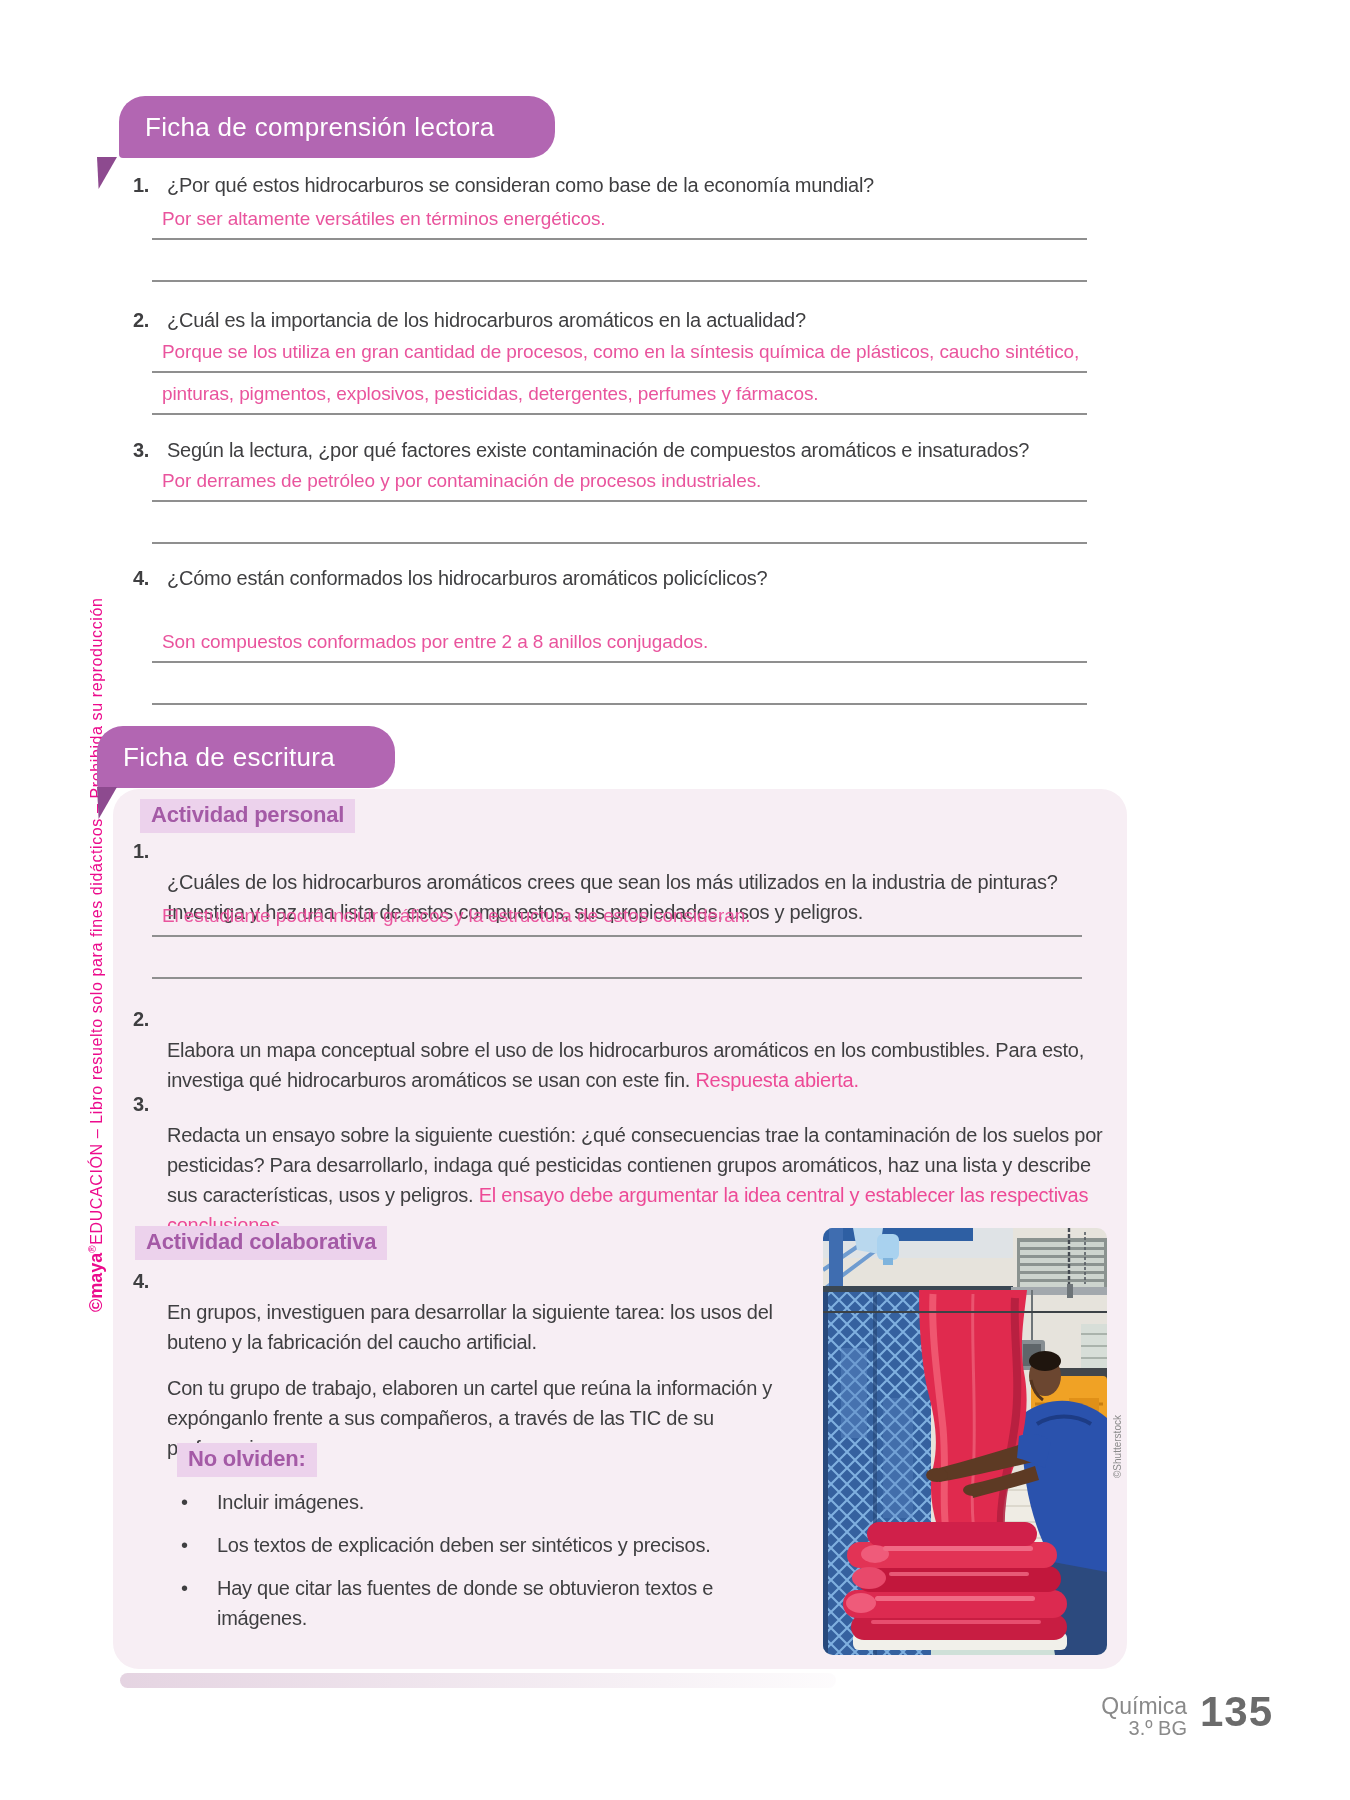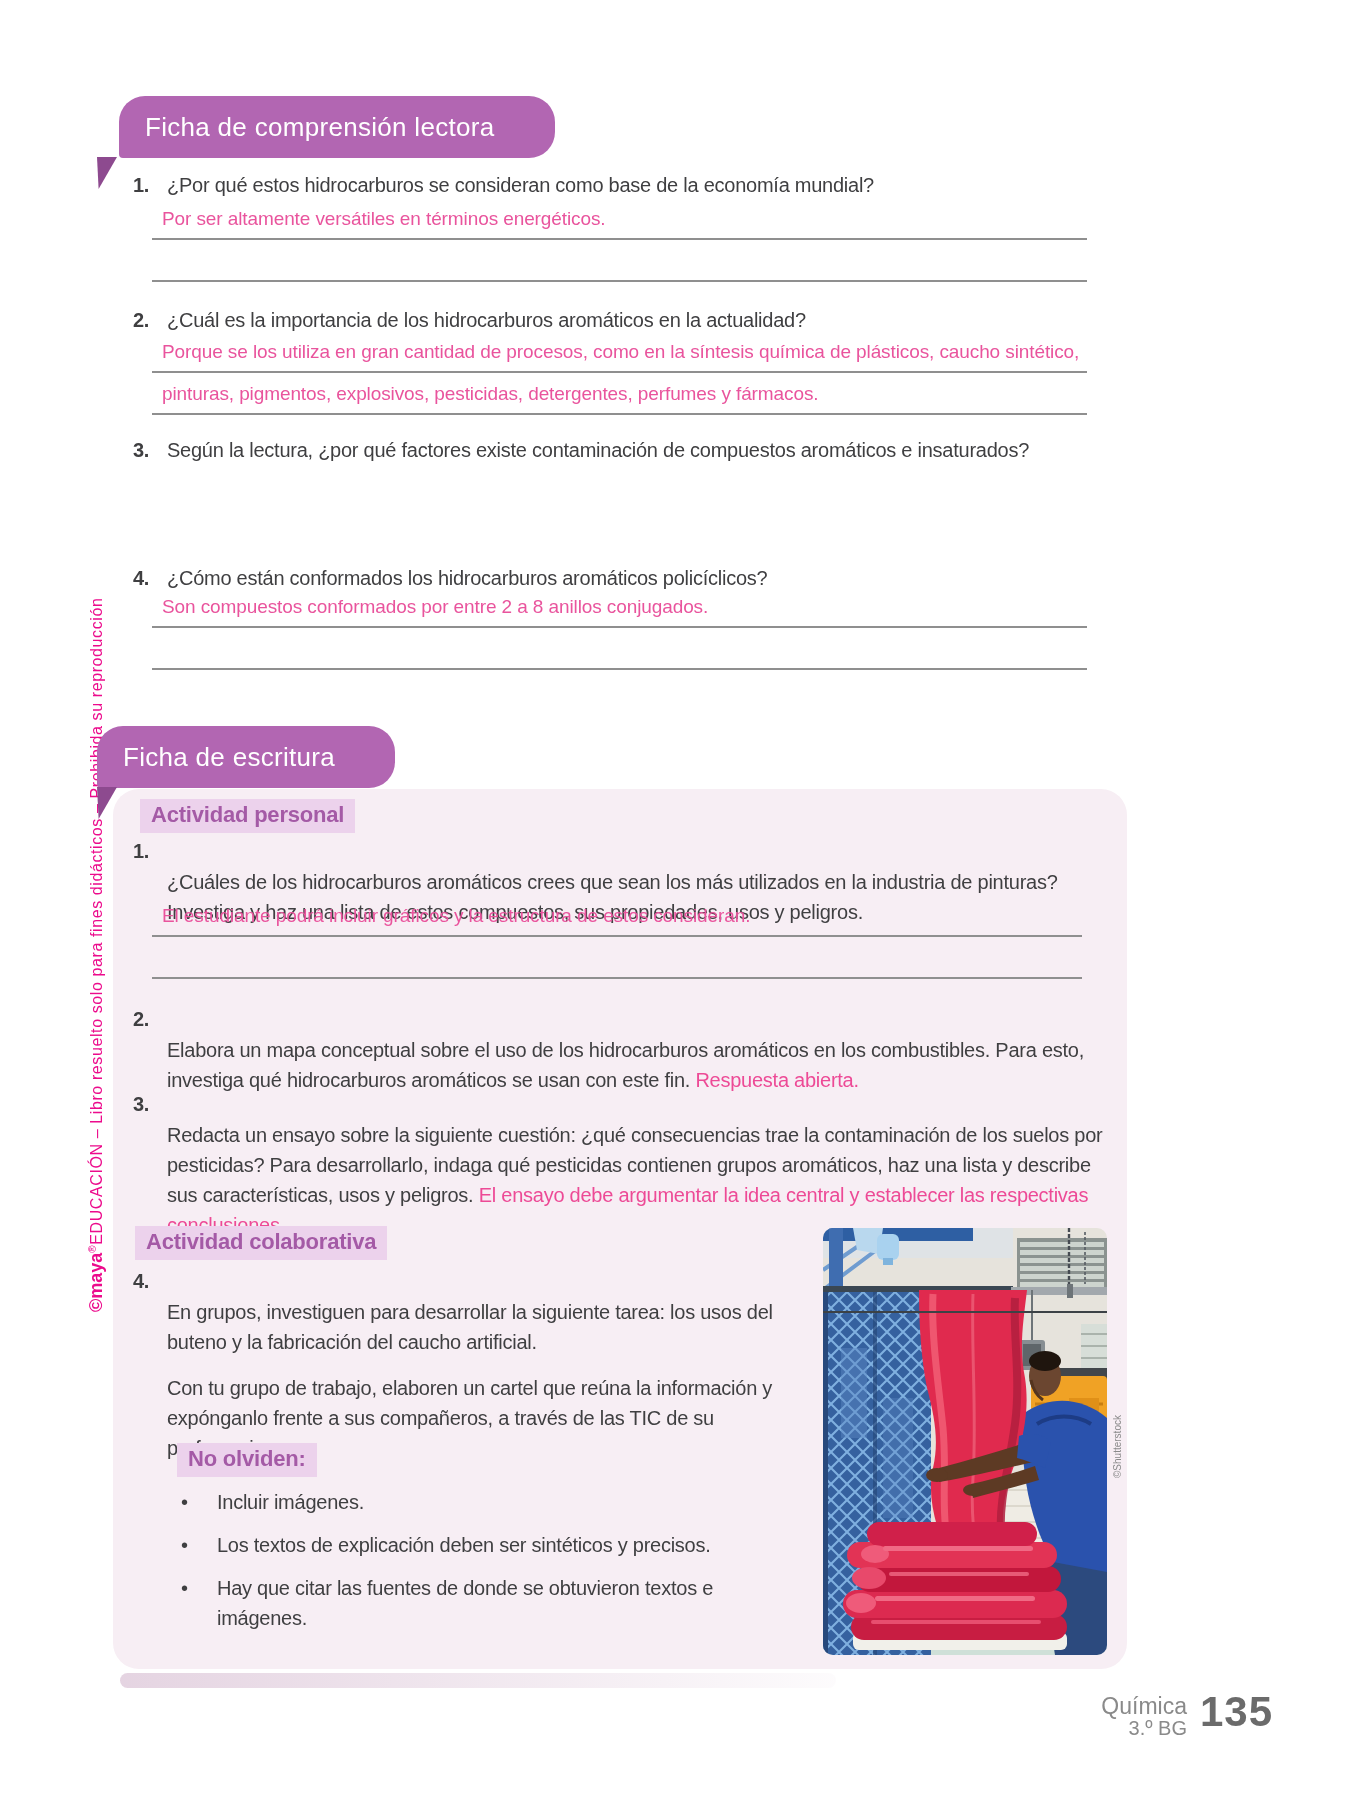--- a/index.html
+++ b/index.html
@@ -31,21 +31,21 @@
   .q-text{margin-left:10px;width:960px;}
 
   
   .ans{position:absolute;left:152px;width:935px;height:84px;
     font-size:19px;line-height:42px;letter-spacing:-0.1px;color:#e9549d;
     padding-left:10px;box-sizing:border-box;overflow:hidden;
     background-image:repeating-linear-gradient(to bottom,rgba(0,0,0,0) 0 40px,#8f8f8f 40px 42px);}
   .a1{top:198px;}
   .a2{top:331px;}
   .a3{top:460px;}
-  .a4{top:586px;}
+  .a4{top:621px;}
 
   
   .panel{position:absolute;left:113px;top:789px;width:1014px;height:880px;
     background:#f7eef4;border-radius:26px;z-index:1;}
   .hl-heading{position:absolute;display:inline-block;background:#ecd2ec;color:#a45aa6;
     font-weight:700;font-size:22px;padding:3px 11px 5px;z-index:2;letter-spacing:-0.2px;}
   .h-personal{left:140px;top:799px;}
   .h-colab{left:135px;top:1226px;}
   .h-noolviden{left:177px;top:1443px;}
 
@@ -105,20 +105,21 @@
   <div class="q-row" style="top:305px;">
     <span class="q-num">2.</span>
     <span class="q-text">¿Cuál es la importancia de los hidrocarburos aromáticos en la actualidad?</span>
   </div>
   <div class="ans a2">Porque se los utiliza en gran cantidad de procesos, como en la síntesis química de plásticos, caucho sintético, pinturas, pigmentos, explosivos, pesticidas, detergentes, perfumes y fármacos.</div>
 
   <div class="q-row" style="top:435px;">
     <span class="q-num">3.</span>
     <span class="q-text">Según la lectura, ¿por qué factores existe contaminación de compuestos aromáticos e insaturados?</span>
   </div>
+  <div class="ans a3">Por derrames de petróleo y por contaminación de procesos industriales.</div>
 
   <div class="q-row" style="top:563px;">
     <span class="q-num">4.</span>
     <span class="q-text">¿Cómo están conformados los hidrocarburos aromáticos policíclicos?</span>
   </div>
   <div class="ans a4">Son compuestos conformados por entre 2 a 8 anillos conjugados.</div>
 
   <div class="banner banner2">
     <span>Ficha de escritura</span>
   </div>

